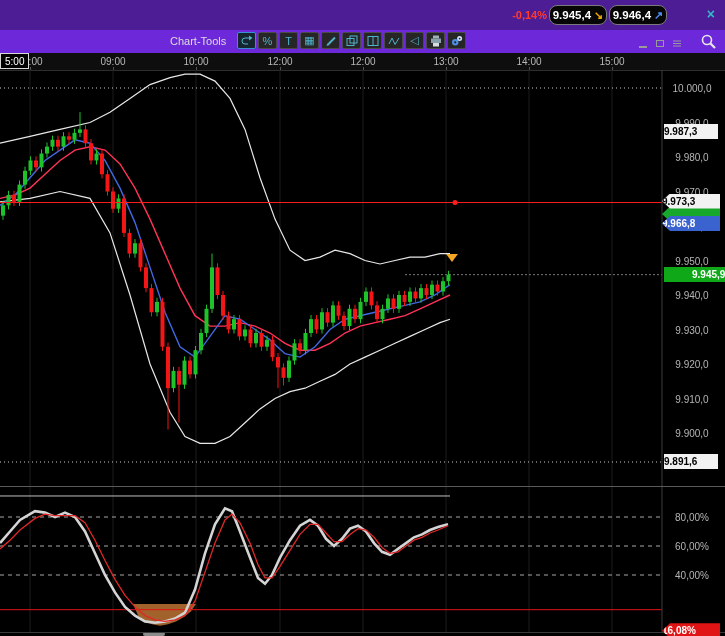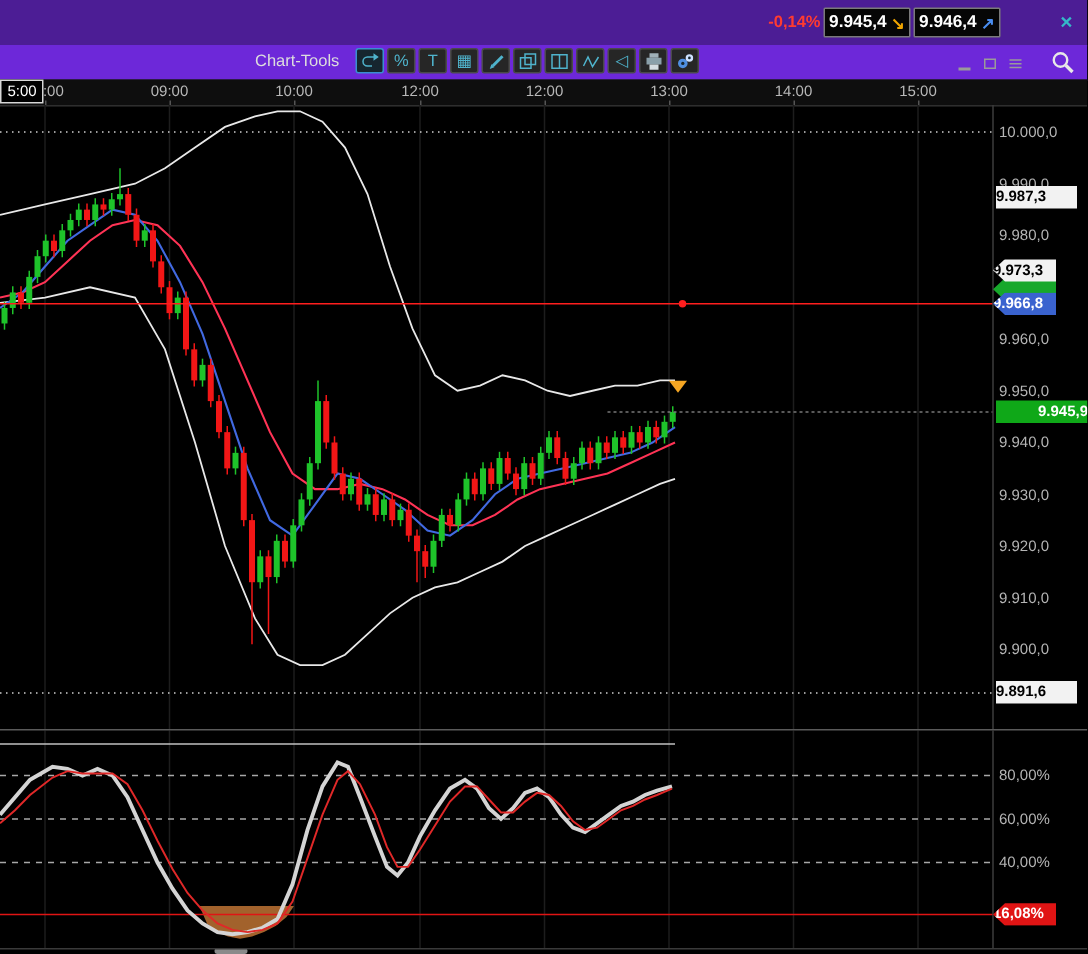--- a/index.html
+++ b/index.html
@@ -2,21 +2,21 @@
 <html><head>
 <meta charset="utf-8">
 <style>
   html,body{margin:0;padding:0;background:#000;}
   .screen{position:relative;width:725px;height:636px;background:#000;overflow:hidden;
           font-family:"Liberation Sans",sans-serif;}
   
   .topbar{position:absolute;top:0;left:0;right:0;height:30px;background:#4c1d95;border-bottom:1px solid #2c2c2c;}
   .change{position:absolute;right:178px;top:9px;font-size:11px;font-weight:bold;color:#ff3b30;}
   .quote{position:absolute;top:5px;width:56px;height:18px;background:#060606;border:1px solid #7a7a7a;
-         border-radius:1px;color:#fff;font-size:11.5px;font-weight:bold;
+         border-radius:8px;color:#fff;font-size:11.5px;font-weight:bold;
          display:flex;align-items:center;justify-content:center;gap:3px;cursor:pointer;}
   .quote .arrow{font-size:11px;font-weight:bold;}
   #sellQuote{right:118px;} #buyQuote{right:58px;}
   .close-x{position:absolute;right:10px;top:6px;color:#35b8c8;font-size:14px;font-weight:bold;cursor:pointer;}
   
   .toolbar{position:absolute;top:30px;left:0;right:0;height:23px;background:#6d28d9;border-bottom:1px solid #2c2c2c;}
   .tools-label{position:absolute;left:170px;top:5px;color:#ddd;font-size:11px;}
   .tools-buttons{position:absolute;left:237px;top:2px;display:flex;gap:2px;}
   .tbtn{width:19px;height:17px;background:#262626;border:1px solid #4a4a4a;border-radius:2px;
         display:flex;align-items:center;justify-content:center;color:#4fb3cc;font-size:11px;cursor:pointer;box-sizing:border-box;}
@@ -26,24 +26,24 @@
   .magnifier{position:absolute;right:8px;top:3px;cursor:pointer;}
   
   .timebar{position:absolute;top:53px;left:0;right:0;height:17px;background:#0e0e0e;border-bottom:1px solid #2e2e2e;}
   .tlabel{position:absolute;top:3px;transform:translateX(-50%);color:#b8b8b8;font-size:10px;white-space:nowrap;}
   .ttick{position:absolute;bottom:0;width:1px;height:3px;background:#555;}
   .cross-time{position:absolute;left:0;top:0;height:14px;border:1px solid #d8d8d8;background:#000;color:#fff;
               font-size:10px;padding:0 4px;display:flex;align-items:center;z-index:3;}
   
   .chartwrap{position:absolute;left:0;}
   .sep{position:absolute;left:0;right:0;height:1px;background:#5a5a5a;z-index:4;}
-  .paxis-label{position:absolute;left:666px;width:52px;text-align:left;color:#b5b5b5;font-size:10px;z-index:2;}
+  .paxis-label{position:absolute;left:666px;width:52px;text-align:center;color:#b5b5b5;font-size:10px;z-index:2;}
   .tag{position:absolute;left:664px;width:54px;height:15px;line-height:15px;
        font-size:10px;font-weight:bold;z-index:5;}
-  .pointed{left:662px;width:42px;clip-path:polygon(0 50%, 8px 0, 100% 0, 100% 100%, 8px 100%);}
+  .pointed{left:662px;width:58px;clip-path:polygon(0 50%, 8px 0, 100% 0, 100% 100%, 8px 100%);margin-top:21px;}
   .tag-white-box{background:#f2f2f2;color:#000;}
   .tag-white-arrow{background:#f2f2f2;color:#000;}
   .tag-green-arrow{background:#17a82b;color:#fff;}
   .tag-blue-arrow{background:#3a63cf;color:#fff;}
   .tag-green-box{background:#0fa818;color:#fff;}
   .tag-red-arrow{background:#e01414;color:#fff;}
   .bottomstrip{position:absolute;left:0;right:0;top:632px;height:4px;background:#000;}
   .scrollnub{position:absolute;left:143px;top:632px;width:22px;height:4px;border-radius:2px;background:#8a8a8a;cursor:pointer;}
 </style>
 </head>

